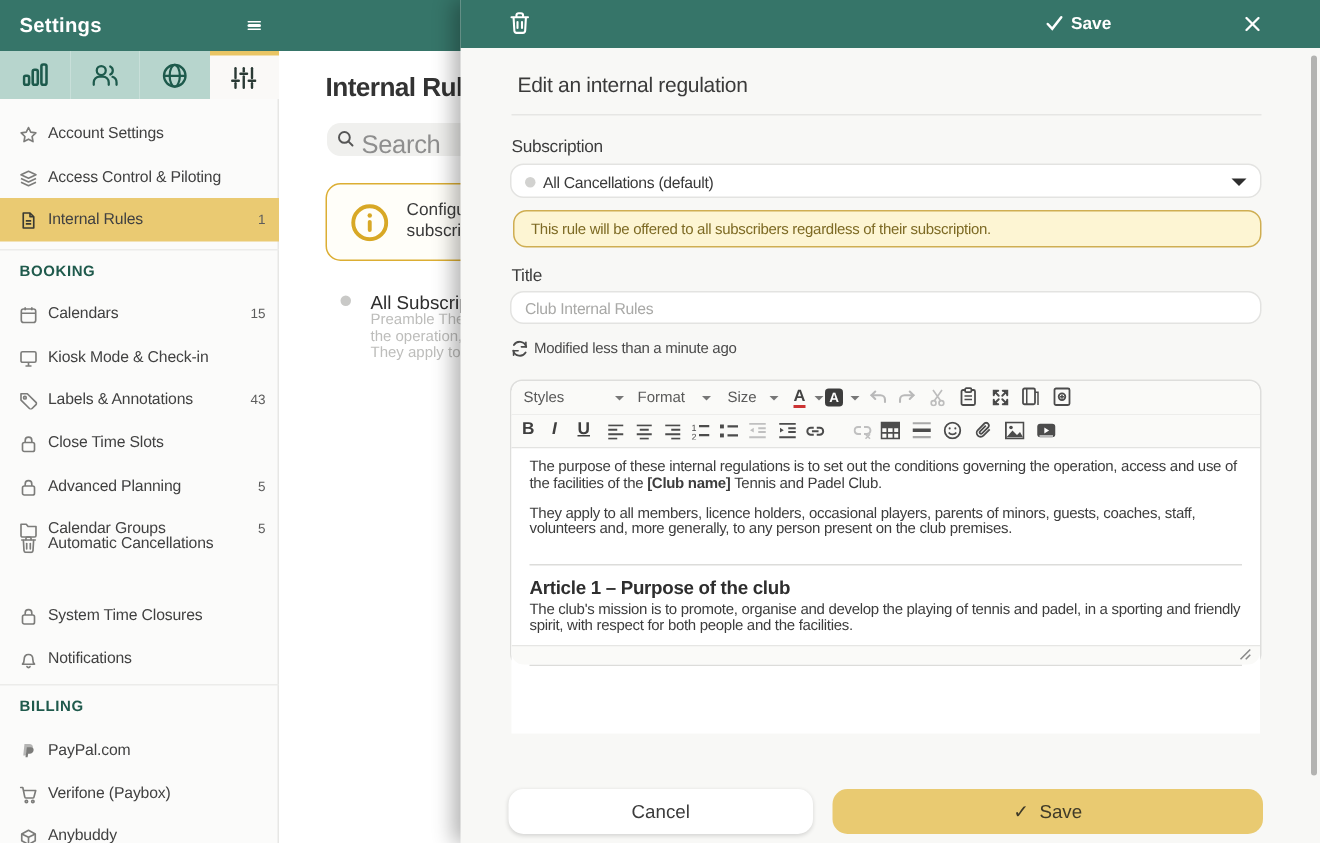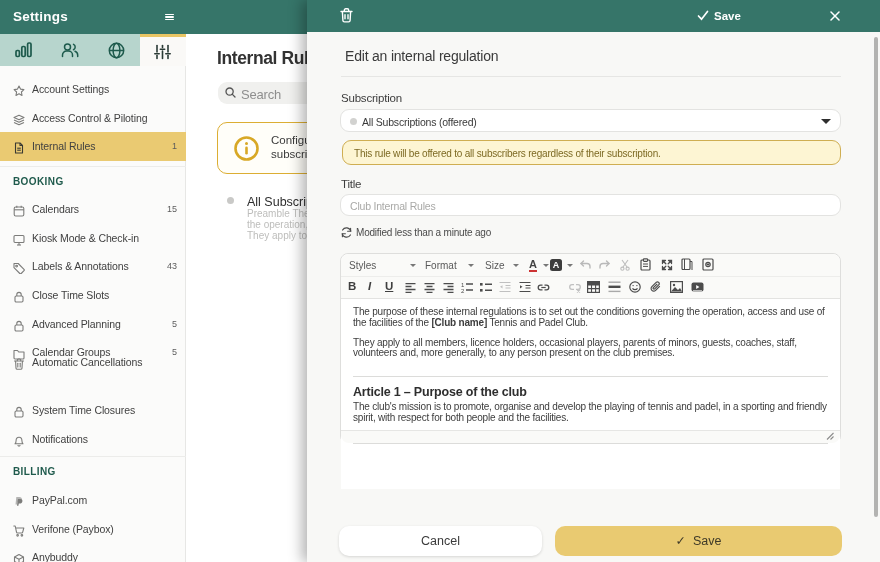--- a/index.html
+++ b/index.html
@@ -22,21 +22,21 @@
 .mi.active { background:#eaca72; }
 .mi.active .ic { color:#3a3a32; }
 .sec { position:absolute; left:13px; font-size:10px; font-weight:bold; letter-spacing:.4px; color:#1f5a4c; }
 .sdiv { position:absolute; left:0; width:186px; border-top:1px solid #ececea; }
 
 #main { position:absolute; left:186px; top:0; width:694px; height:562px; background:#fff; }
 #main-head { position:absolute; left:0; top:0; width:694px; height:34px; background:#367569; }
 #main h1 { position:absolute; left:31px; top:48px; font-size:17.5px; font-weight:bold; color:#333; letter-spacing:-.4px; }
 #search { position:absolute; left:32px; top:82px; width:200px; height:22px; background:#f0f0ee; border-radius:9px; }
 #search .mg { position:absolute; left:7px; top:5px; }
-#search .ph { position:absolute; left:23px; top:4.5px; font-size:13px; letter-spacing:-.2px; color:#8e8e8e; }
+#search .ph { position:absolute; left:23px; top:4.5px; font-size:17px; letter-spacing:-.2px; color:#8e8e8e; }
 #infocard { position:absolute; left:31px; top:122px; width:200px; height:52px; background:#fffef9; border:1px solid #dcae33; border-radius:10px; }
 #infocard .circ { position:absolute; left:15.5px; top:13px; width:25px; height:25px; }
 #infocard .l1 { position:absolute; left:53px; top:11px; font-size:11.5px; color:#3b3b3b; }
 #infocard .l2 { position:absolute; left:53px; top:25px; font-size:11.5px; color:#3b3b3b; }
 #listitem .dot { position:absolute; left:41px; top:197px; width:7px; height:7px; border-radius:50%; background:#c9c9c7; }
 #listitem .ti { position:absolute; left:61px; top:195px; font-size:12.5px; font-weight:500; color:#2e2e2e; }
 #listitem .g { position:absolute; left:61px; font-size:10px; color:#bdbdbb; }
 
 #drawer { position:absolute; left:307px; top:0; width:573px; height:562px; background:#f8f8f6; box-shadow:-5px 0 13px rgba(0,0,0,.30); }
 #dr-head { position:absolute; left:0; top:0; width:573px; height:32px; background:#367569; }
@@ -290,21 +290,21 @@
     <svg style="left:523px;top:11px" width="10" height="10" viewBox="0 0 10 10" stroke="#fff" stroke-width="1.5" stroke-linecap="round">
         <line x1="1" y1="1" x2="9" y2="9"></line>
         <line x1="9" y1="1" x2="1" y2="9"></line>
       </svg>
   </div>
   <div id="dr-title">Edit an internal regulation</div>
   <div id="dr-hr"></div>
   <div class="dlab" style="top:92px">Subscription</div>
   <div class="field" id="select">
     <div class="dot"></div>
-      <div class="tx">All Subscriptions (offered)</div>
+      <div class="tx">All Cancellations (default)</div>
       <div class="car"></div>
   </div>
   <div id="warn">
       <div class="tx">This rule will be offered to all subscribers regardless of their subscription.</div>
     </div>
   <div class="dlab" style="top:178px">Title</div>
   <div class="field" id="title-inp">
       <div class="tx">Club Internal Rules</div>
     </div>
   <div id="modrow">

